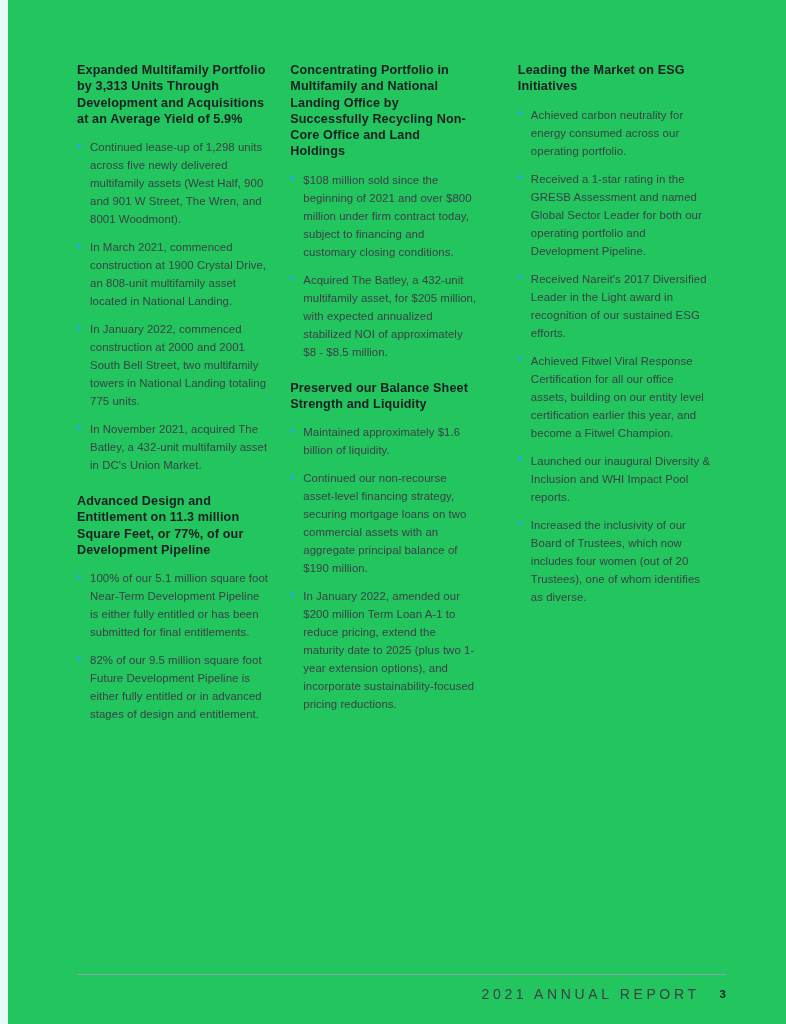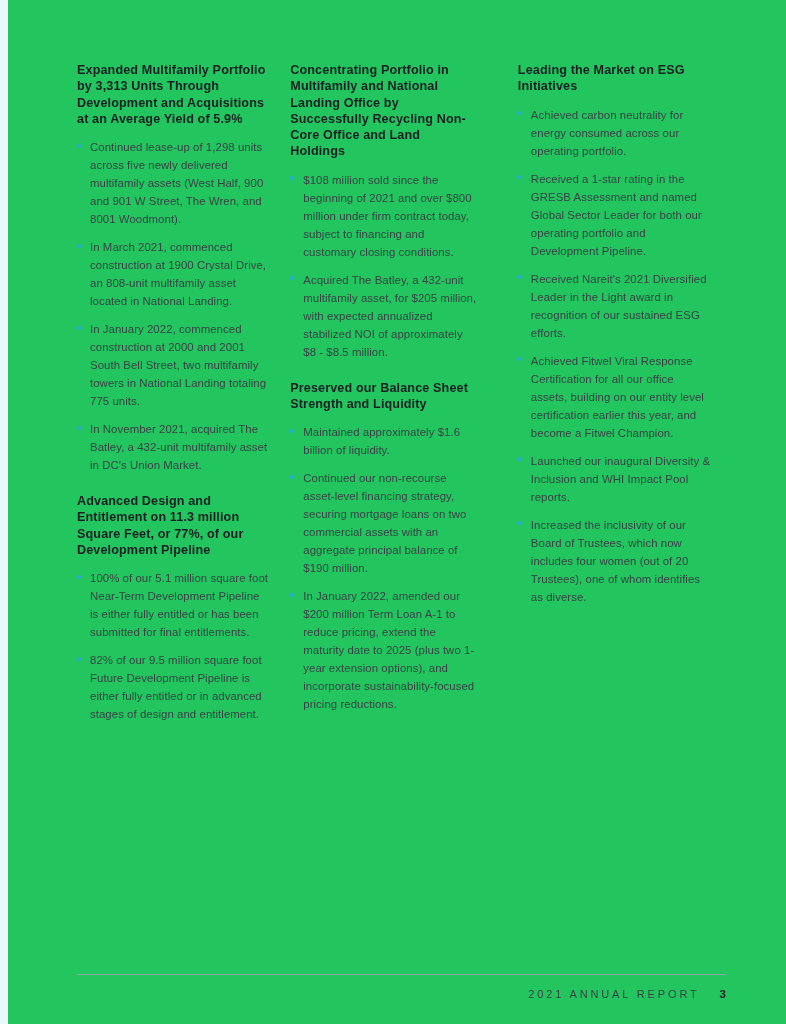--- a/index.html
+++ b/index.html
@@ -89,21 +89,21 @@
     position: absolute;
     left: 69px;
     top: 983px;
     width: 649px;
     height: 22px;
     display: flex;
     align-items: center;
     justify-content: flex-end;
   }
   .footer-label {
-    font-size: 11px;
+    font-size: 14px;
     letter-spacing: 0.26em;
     color: #3b4146;
   }
   .footer-page {
     font-size: 11.5px;
     font-weight: bold;
     color: #1a1f23;
     margin-left: 20px;
     letter-spacing: 0;
   }
@@ -153,21 +153,21 @@
         </ul>
       </div>
     </div>
 
     <div class="col col-3">
       <div class="block">
         <h2 class="section-head">Leading the Market on ESG Initiatives</h2>
         <ul class="bullets">
           <li><span class="dot"></span><span>Achieved carbon neutrality for energy consumed across our operating portfolio.</span></li>
           <li><span class="dot"></span><span>Received a 1-star rating in the GRESB Assessment and named Global Sector Leader for both our operating portfolio and Development Pipeline.</span></li>
-          <li><span class="dot"></span><span>Received Nareit's 2021 Diversified Leader in the Light award in recognition of our sustained ESG efforts.</span></li>
+          <li><span class="dot"></span><span>Received Nareit's 2017 Diversified Leader in the Light award in recognition of our sustained ESG efforts.</span></li>
           <li><span class="dot"></span><span>Achieved Fitwel Viral Response Certification for all our office assets, building on our entity level certification earlier this year, and become a Fitwel Champion.</span></li>
           <li><span class="dot"></span></li>
           <li><span class="dot"></span><span>Launched our inaugural Diversity &amp; Inclusion and WHI Impact Pool reports.</span></li>
           <li><span class="dot"></span><span>Increased the inclusivity of our Board of Trustees, which now includes four women (out of 20 Trustees), one of whom identifies as diverse.</span></li>
         </ul>
       </div>
     </div>
 
   </div>
 

